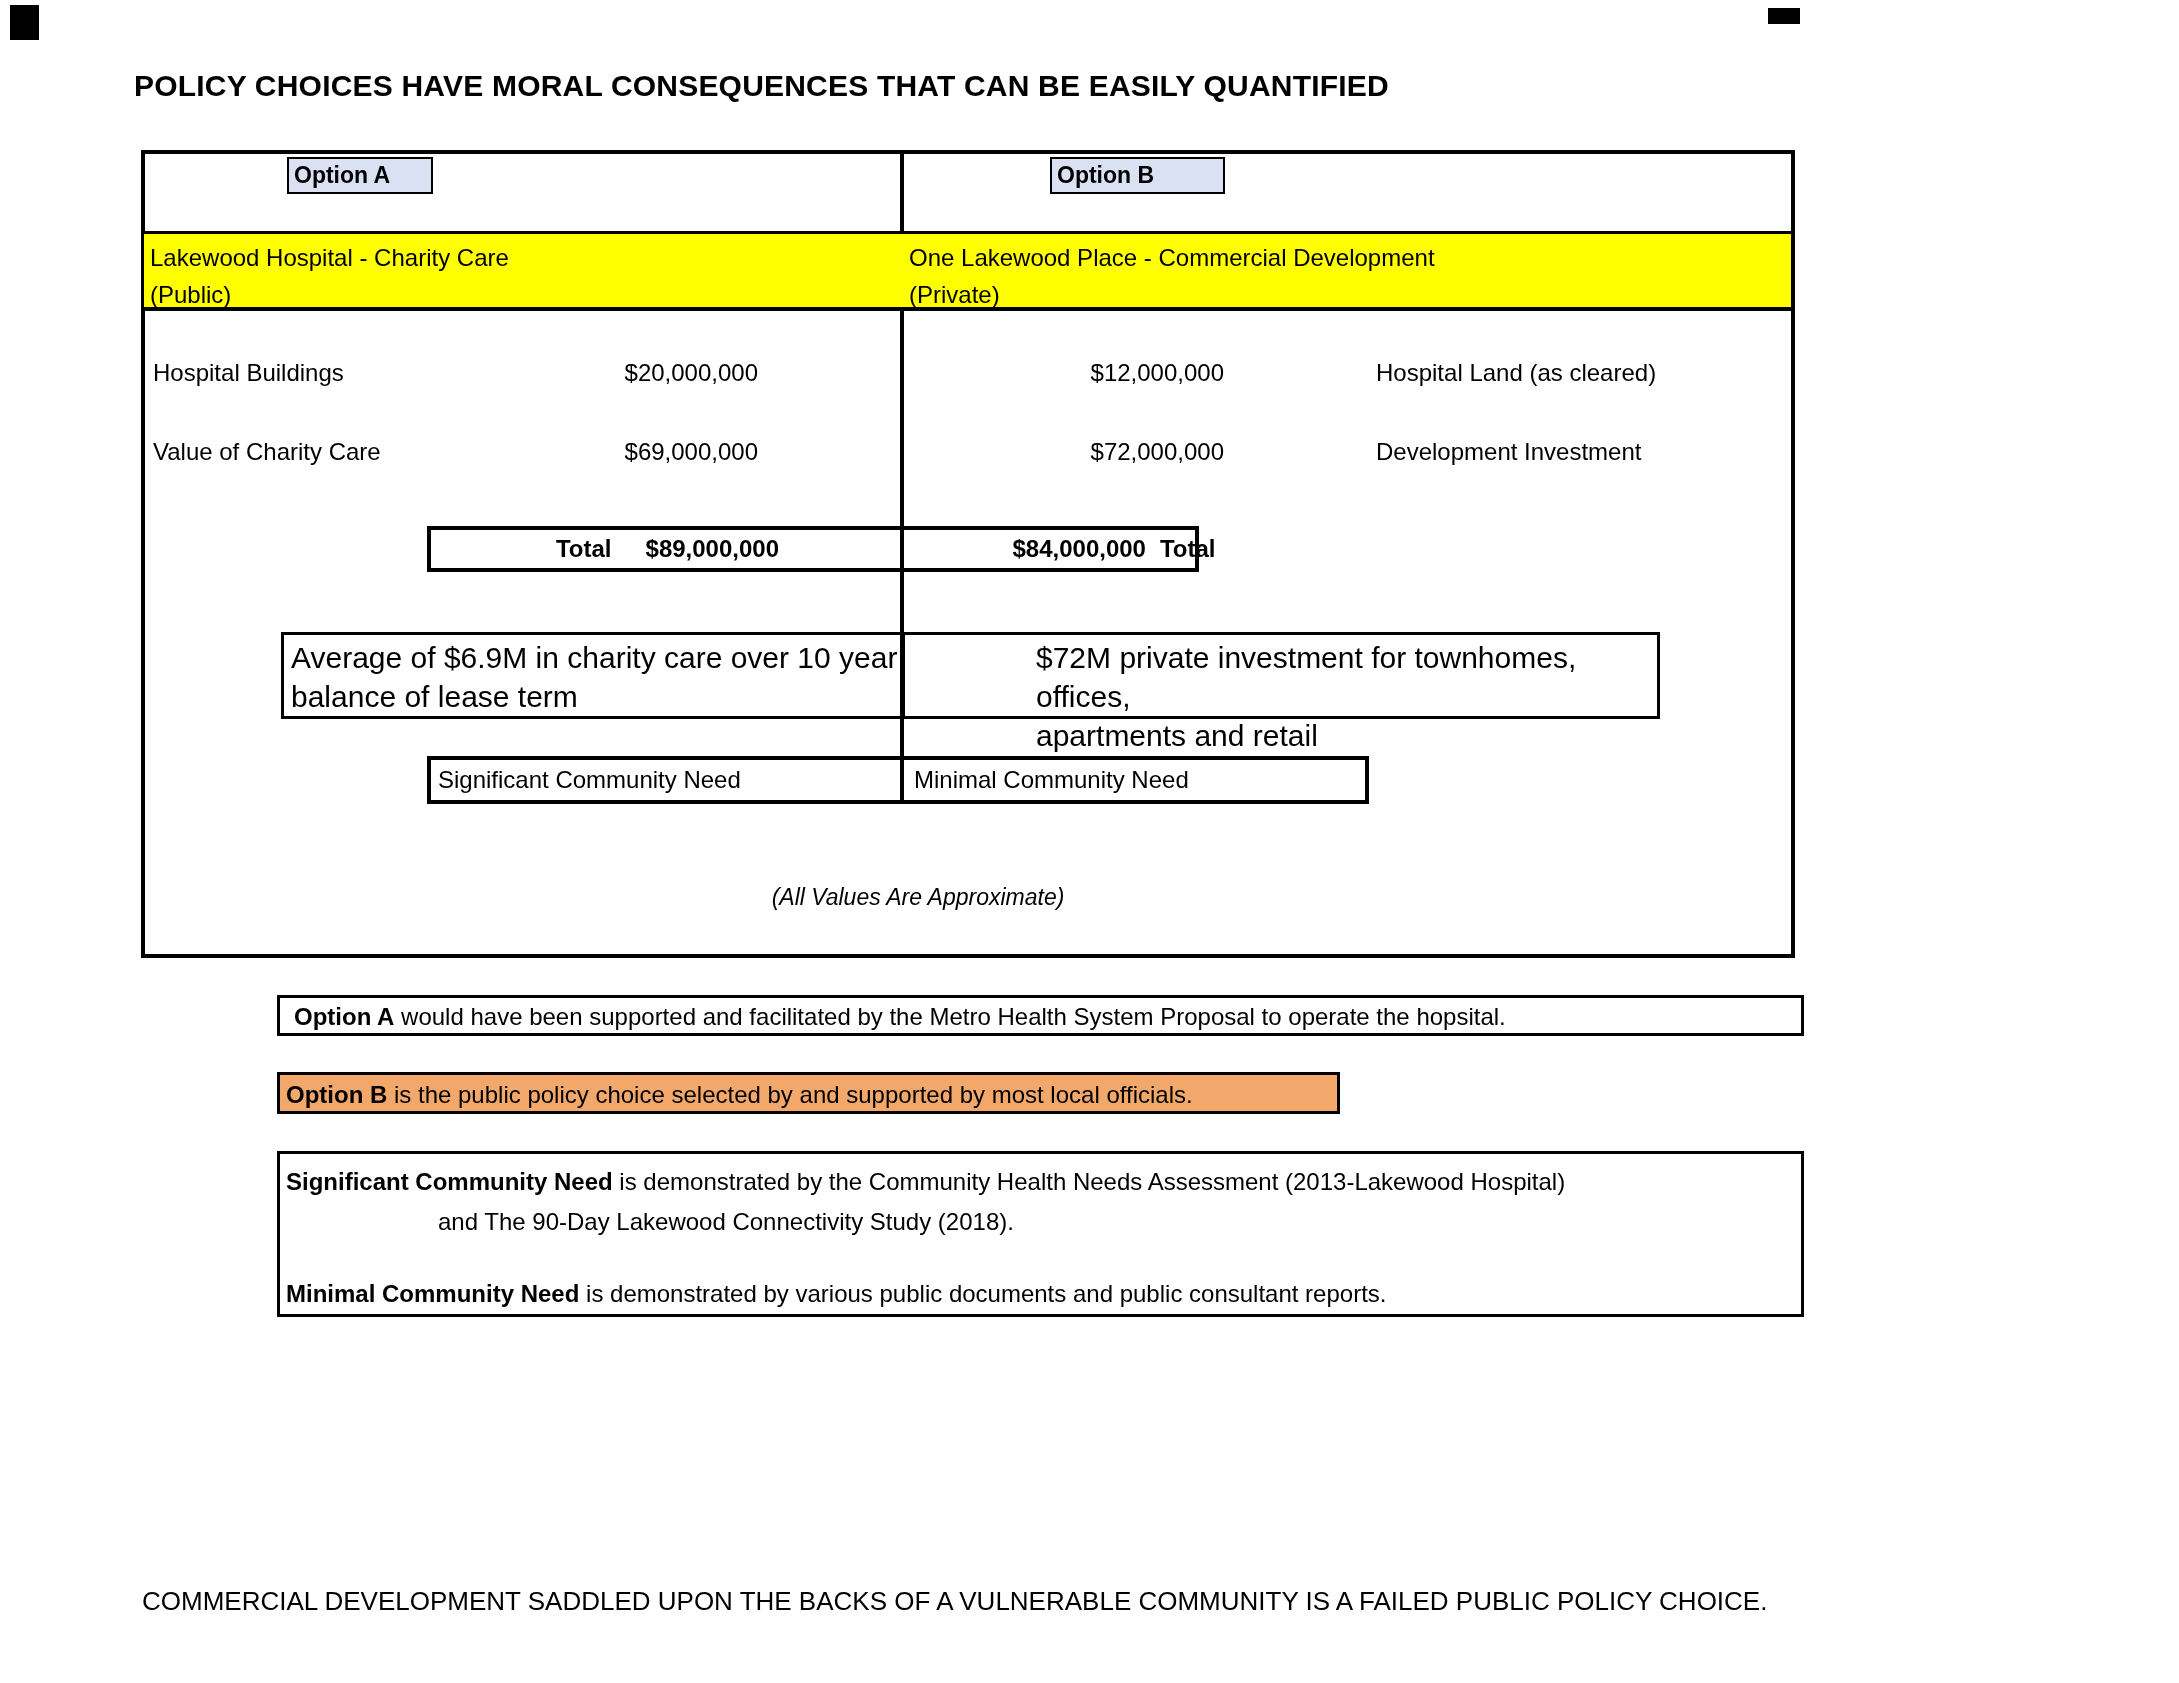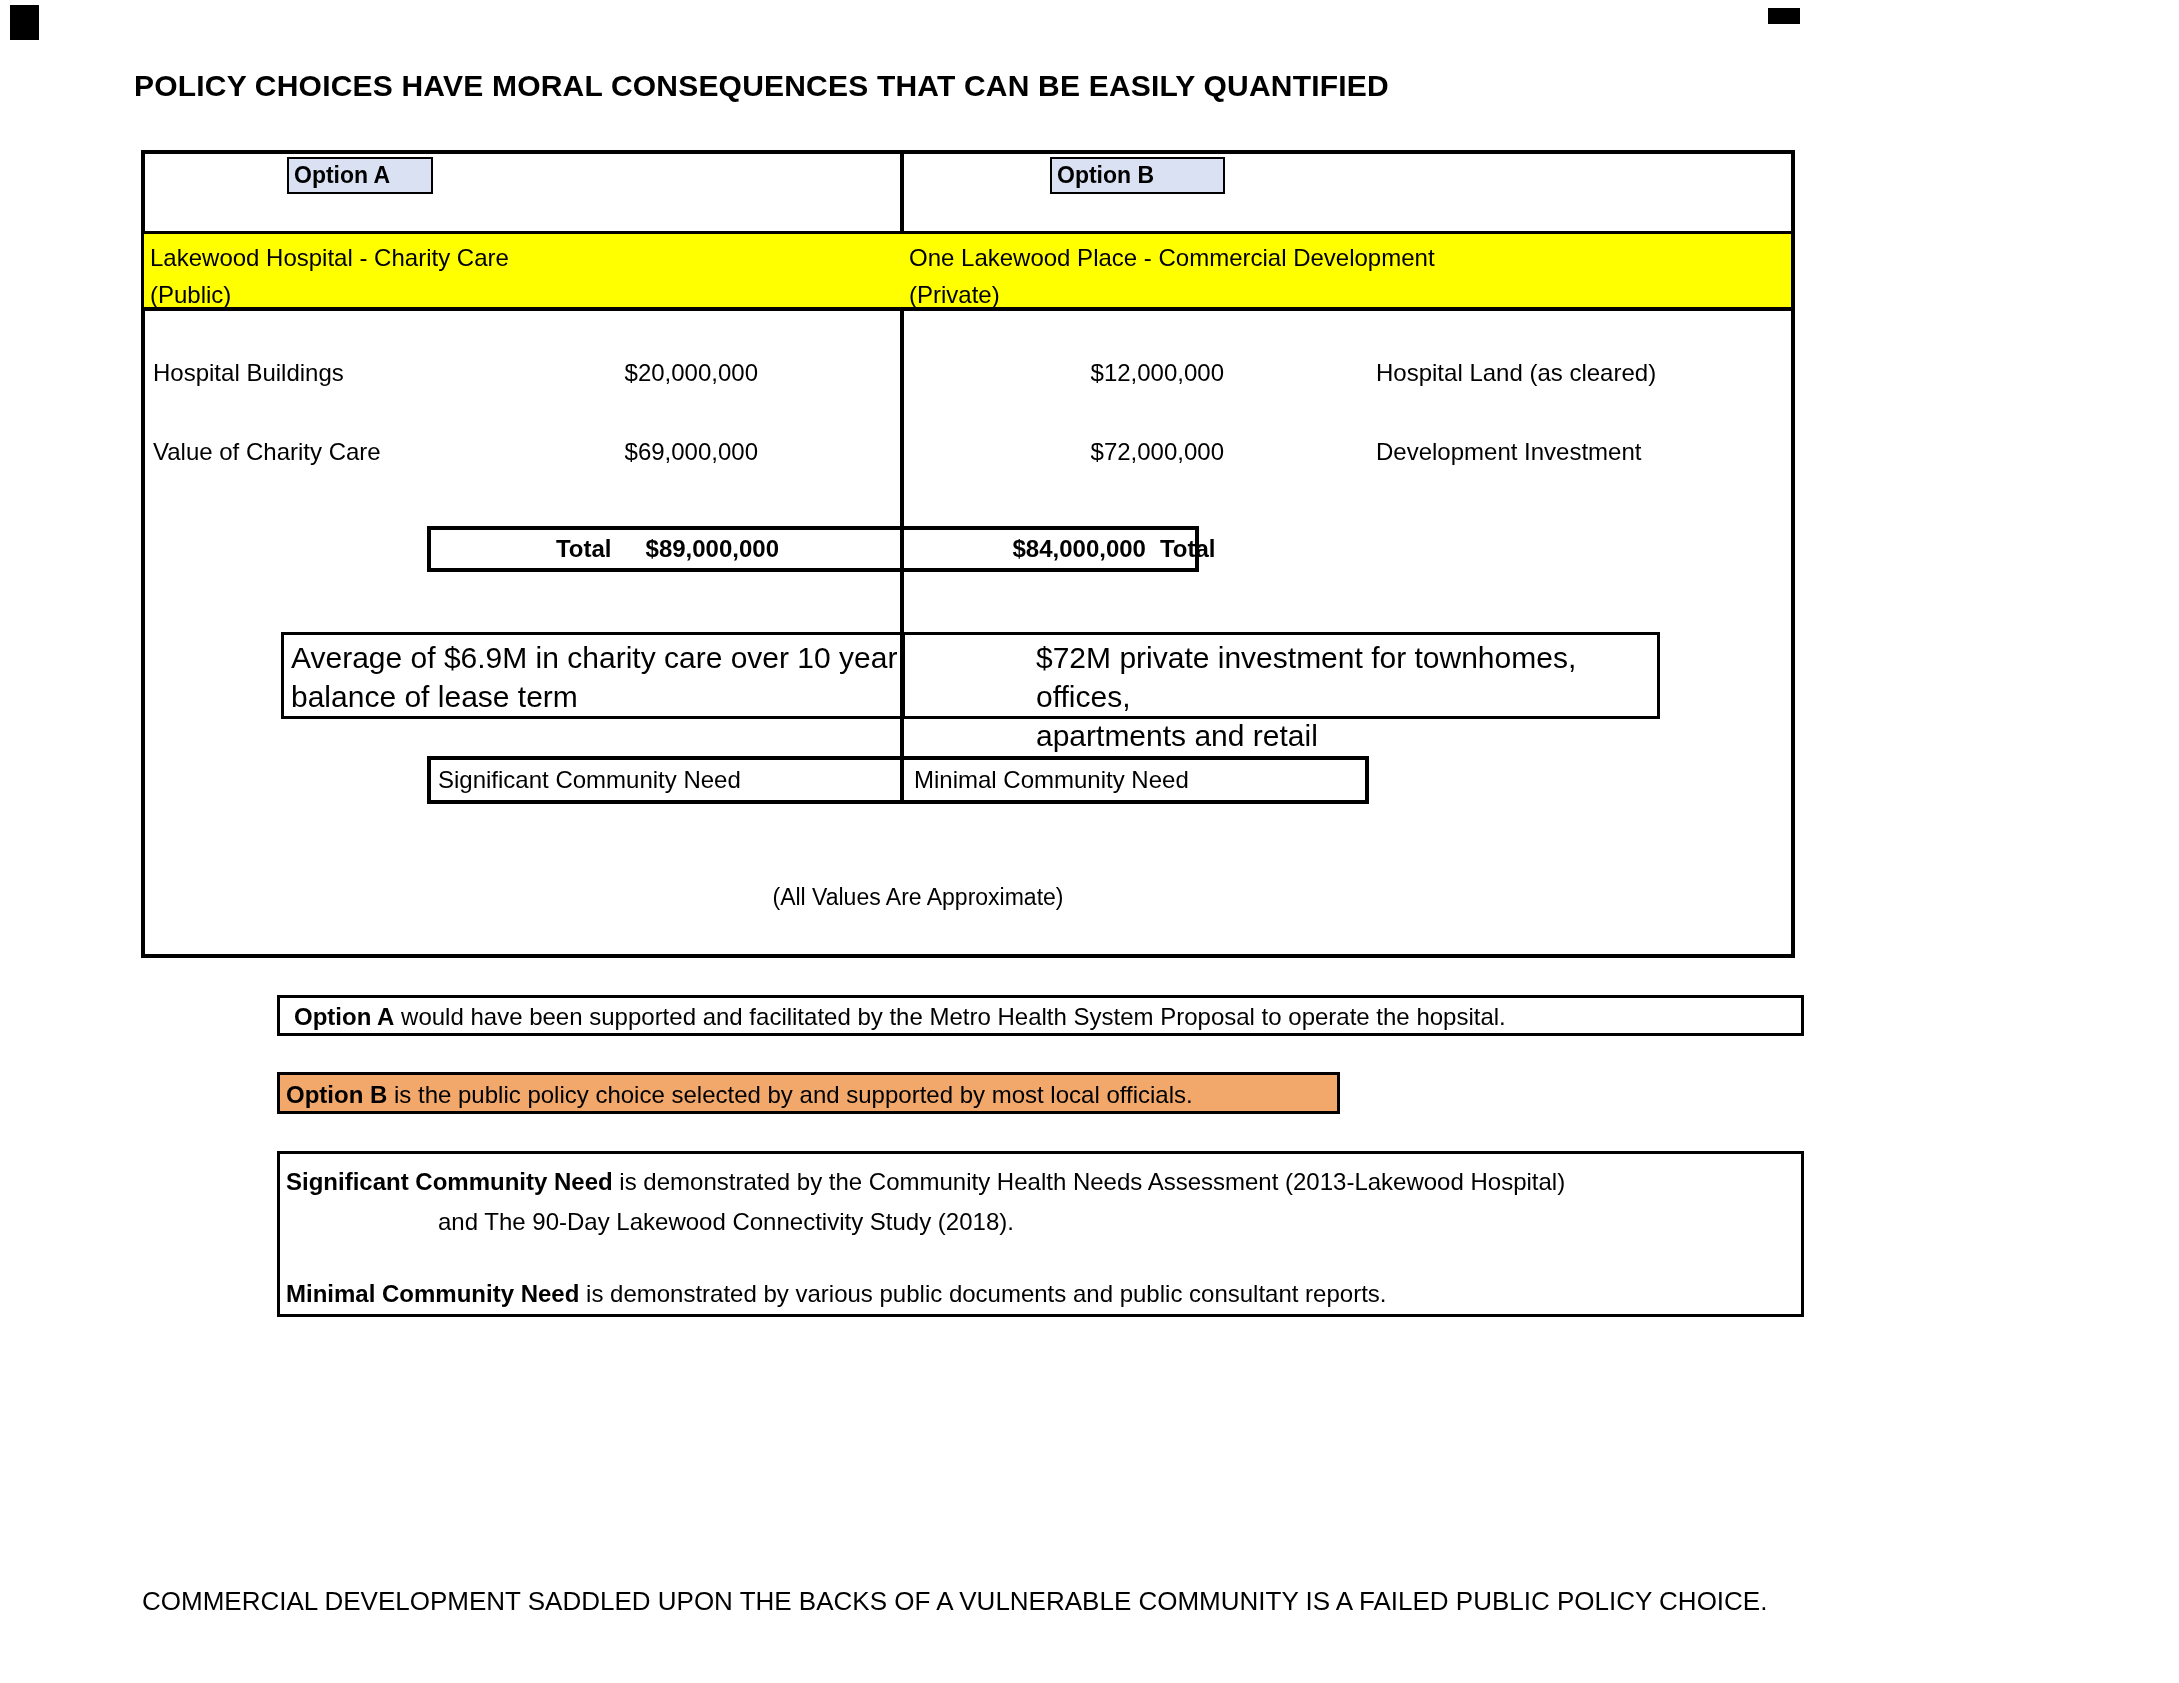--- a/index.html
+++ b/index.html
@@ -53,21 +53,21 @@
 
   .note-box { border:3px solid #000; font-size:30px; line-height:39px; }
   #note-a-box { left:136px; top:478px; width:624px; height:87px; padding:3px 0 0 7px; }
   #note-b-box { left:755px; top:478px; width:760px; height:87px; padding:3px 12px 0 133px; }
 
   #need-row { left:282px; top:602px; width:942px; height:48px; border:4px solid #000; }
   .need-cell { position:absolute; top:0; height:40px; font-size:24px; padding:6px 0 0 7px; white-space:nowrap; }
   #need-a { left:0; width:473px; }
   #need-b { left:476px; width:462px; }
 
-  #approx-note { left:0; top:730px; width:1546px; text-align:center; font-size:23px; }
+  #approx-note { left:0; top:730px; width:1546px; text-align:center; font-size:23px;font-style:italic; }
 
   .callout { border:3px solid #000; font-size:24px; }
   #callout-a { left:277px; top:995px; width:1527px; height:41px; padding:5px 0 0 14px; }
   #callout-b { left:277px; top:1072px; width:1063px; height:42px; padding:6px 0 0 6px; background:#F2A76B; }
   #explain-box { left:277px; top:1151px; width:1527px; height:166px; }
   .explain-line { position:absolute; white-space:nowrap; font-size:24px; }
   #explain-l1 { left:6px; top:14px; }
   #explain-l2 { left:158px; top:54px; }
   #explain-l3 { left:6px; top:126px; }
 

